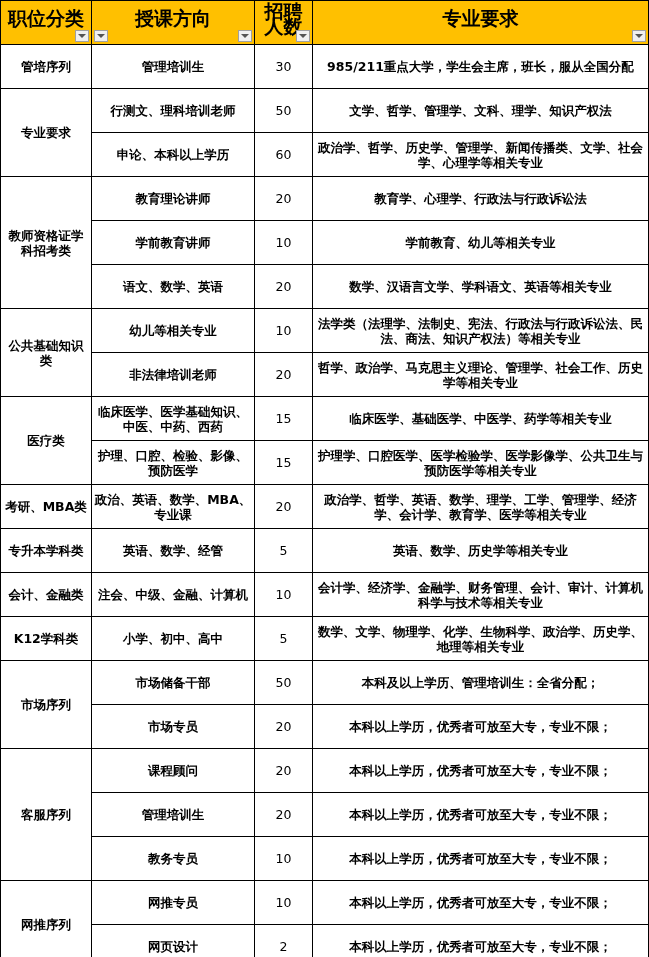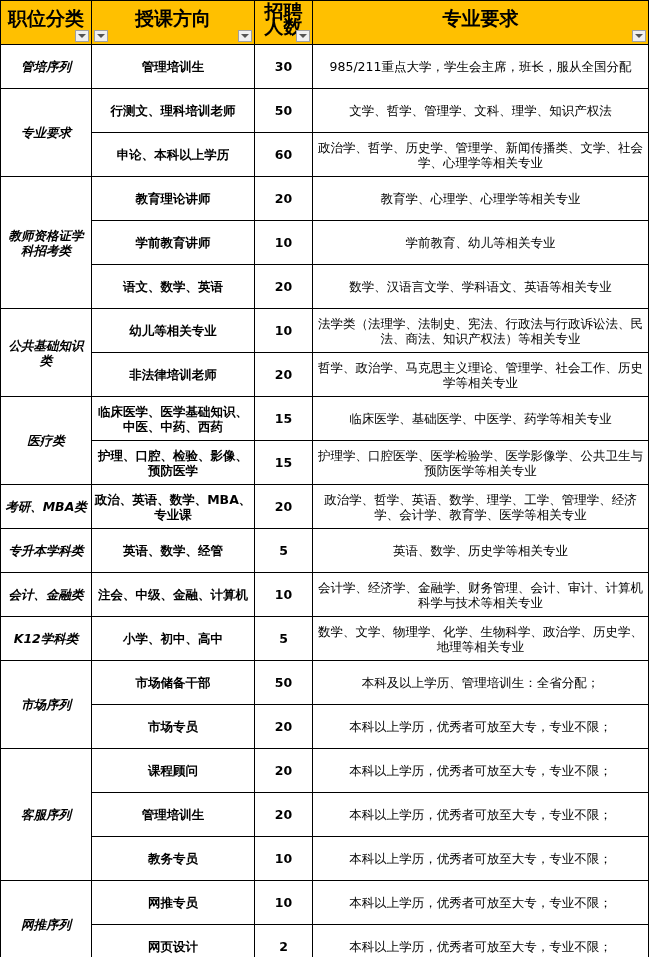--- a/index.html
+++ b/index.html
@@ -37,24 +37,24 @@
       display: flex; align-items: center; justify-content: center;
       cursor: pointer;
     }
     .filter-btn .tri {
       width: 0; height: 0;
       border-left: 4px solid transparent;
       border-right: 4px solid transparent;
       border-top: 4px solid #555;
     }
     .sheet td { height: 43px; font-size: 12.5px; }
-    .cat { font-weight: bold; font-size: 13px; font-style: italic; }
+    .cat { font-weight: bold; font-size: 13px; }
     .dir { font-weight: bold; font-size: 13px; margin-top: 8px; }
-    .num { font-weight: bold; font-size: 12.5px; }
-    .req { font-weight: normal; font-size: 12px; padding: 0 4px; }
+    .num { font-weight: normal; font-size: 12.5px; }
+    .req { font-weight: bold; font-size: 12px; padding: 0 4px; }
   </style>
 </head>
 <body>
 
 <table class="sheet">
   <colgroup>
     <col style="width:91px">
     <col style="width:163px">
     <col style="width:58px">
     <col style="width:336px">
@@ -108,21 +108,21 @@
     <tr>
       <td class="dir">申论、本科以上学历</td>
       <td class="num">60</td>
       <td class="req">政治学、哲学、历史学、管理学、新闻传播类、文学、社会学、心理学等相关专业</td>
     </tr>
 
     <tr>
       <td class="cat" rowspan="3">教师资格证学科招考类</td>
       <td class="dir">教育理论讲师</td>
       <td class="num">20</td>
-      <td class="req">教育学、心理学、心理学等相关专业</td>
+      <td class="req">教育学、心理学、行政法与行政诉讼法</td>
     </tr>
     <tr>
       <td class="dir">学前教育讲师</td>
       <td class="num">10</td>
       <td class="req">学前教育、幼儿等相关专业</td>
     </tr>
     <tr>
       <td class="dir">语文、数学、英语</td>
       <td class="num">20</td>
       <td class="req">数学、汉语言文学、学科语文、英语等相关专业</td>

